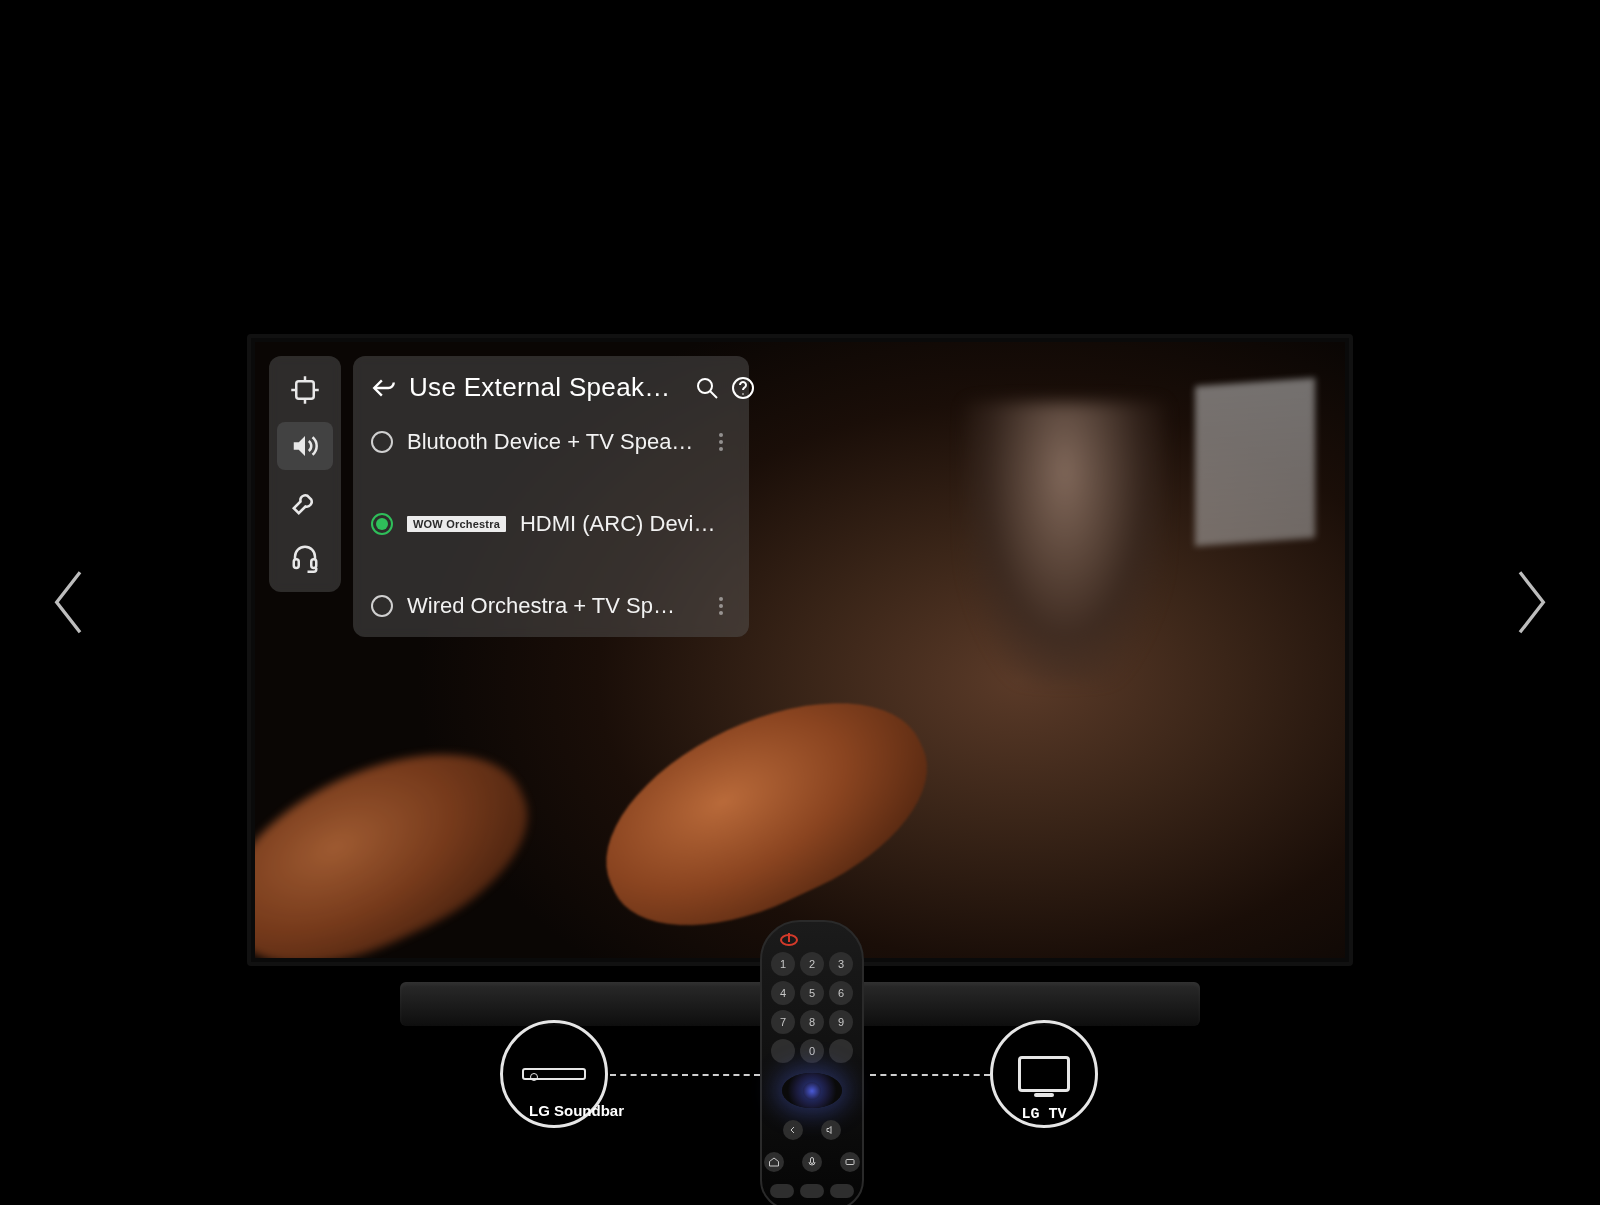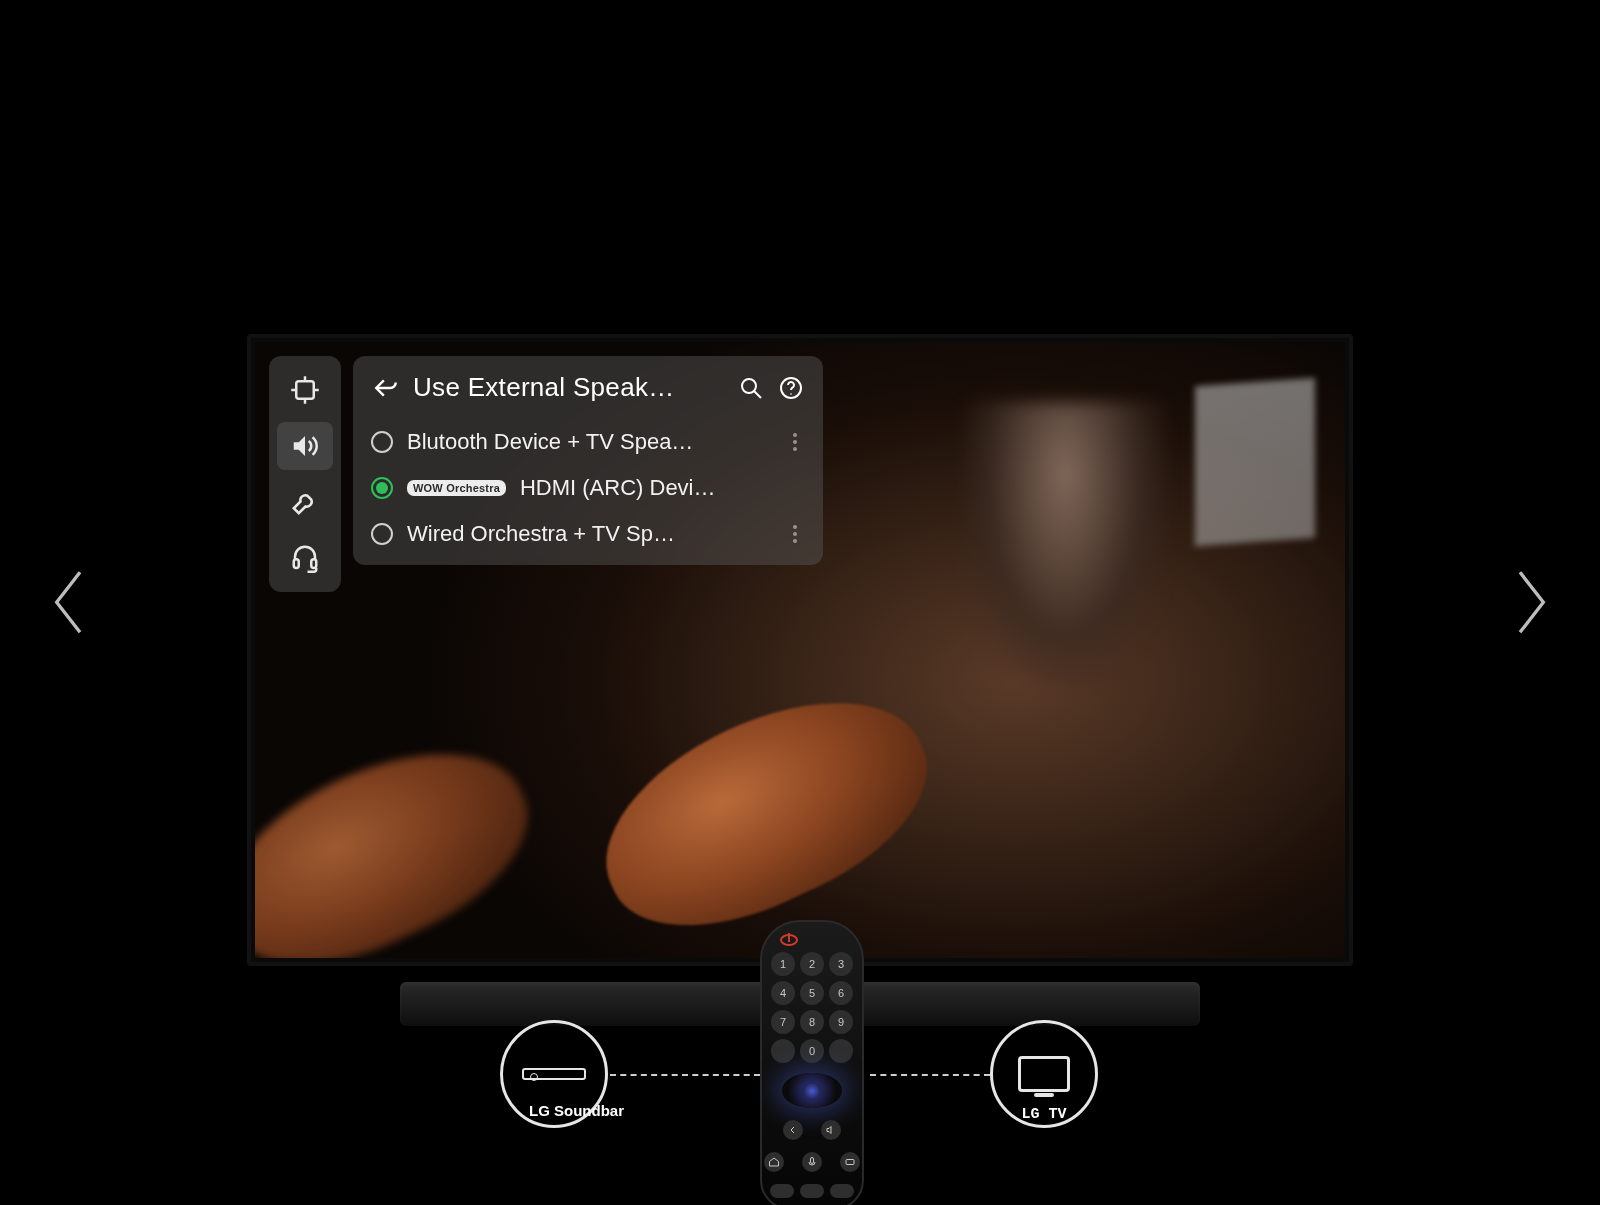--- a/index.html
+++ b/index.html
@@ -59,50 +59,50 @@
   }
   .rail-item {
     width:56px; height:48px; display:flex; align-items:center; justify-content:center;
     border-radius:8px; color:#e8e8e8; cursor:pointer;
   }
   .rail-item.active { background: rgba(70,70,70,0.85); }
   .rail-item svg { width:30px; height:30px; stroke:#e8e8e8; fill:none; stroke-width:2; }
 
   
   .panel {
-    position:absolute; left:98px; top:14px; width:470px;
+    position:absolute; left:98px; top:14px; width:396px;
     background: rgba(90,90,90,0.45); backdrop-filter: blur(6px);
     border-radius:12px; padding:12px 16px 8px 16px; color:#fff;
   }
   .panel-header {
     display:flex; align-items:center; gap:12px; padding:4px 2px 16px 2px;
   }
   .panel-header .back { width:30px; height:30px; display:flex; align-items:center; justify-content:center; cursor:pointer;}
   .panel-header .back svg { stroke:#fff; stroke-width:2.2; fill:none; width:26px; height:26px;}
   .panel-title { font-size:26px; font-weight:400; letter-spacing:.3px; flex:0 0 auto; max-width:300px; white-space:nowrap; overflow:hidden; text-overflow:ellipsis;}
   .panel-header .spacer { flex:1; }
   .header-icon { width:28px; height:28px; display:flex;align-items:center;justify-content:center; cursor:pointer;}
   .header-icon svg{ width:24px;height:24px; stroke:#fff; stroke-width:2; fill:none;}
 
-  .option-list { display:flex; flex-direction:column; }
+  .option-list { display:flex; flex-direction:column;gap:36px; }
   .option {
     display:flex; align-items:center; gap:14px; padding:10px 2px;
     cursor:pointer;
   }
   .radio {
     width:22px; height:22px; border:2px solid #d0d0d0; border-radius:50%;
     display:flex; align-items:center; justify-content:center; flex:0 0 auto;
   }
   .radio.selected { border-color:#2fbf5a; background:transparent; }
   .radio.selected::after{
     content:""; width:12px; height:12px; background:#2fbf5a; border-radius:50%;
   }
   .option .badge {
     background:#ececec; color:#2a2a2a; font-size:11px; font-weight:700;
-    padding:2px 6px; border-radius:7px; letter-spacing:.2px; flex:0 0 auto;text-align:right;
+    padding:2px 6px; border-radius:1px; letter-spacing:.2px; flex:0 0 auto;text-align:right;
   }
   .option .label {
     font-size:22px; color:#f2f2f2; white-space:nowrap; overflow:hidden; text-overflow:ellipsis;
     flex:1 1 auto;
   }
   .option .more {
     flex:0 0 auto; width:20px; display:flex; flex-direction:column; gap:3px; align-items:center;
     opacity:.55; cursor:pointer;
   }
   .option .more span{ width:4px;height:4px;background:#e0e0e0;border-radius:50%;}

